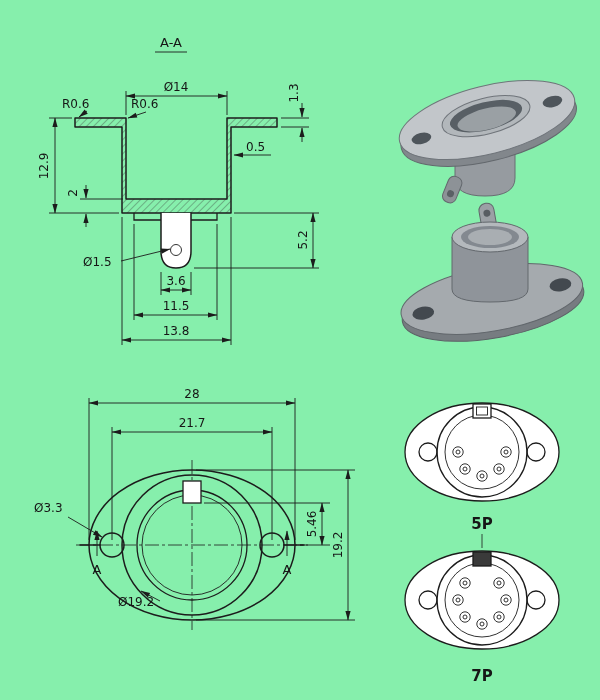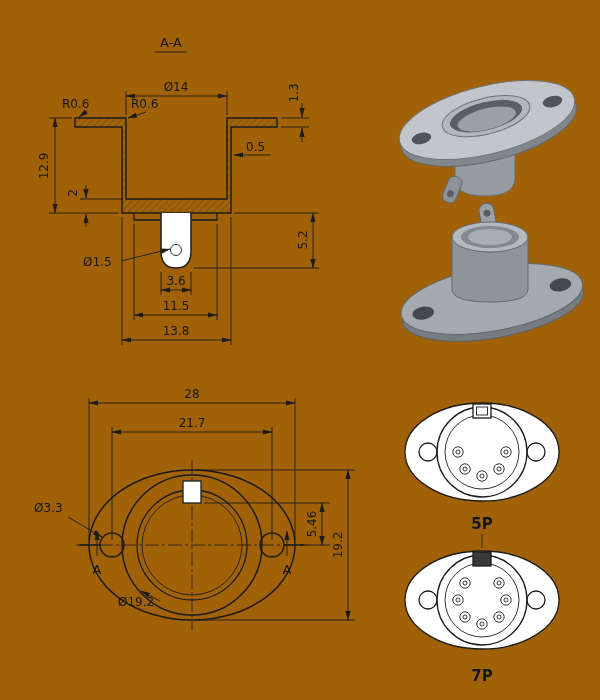--- a/index.html
+++ b/index.html
@@ -1,16 +1,16 @@
 <!DOCTYPE html>
 <html><head>
 <meta charset="utf-8">
 <style>
   html,body{margin:0;padding:0;background:#ffffff;}
-  .sheet{width:600px;height:700px;background:#a16207;position:relative;overflow:hidden;}
+  .sheet{width:600px;height:700px;background:#86efac;position:relative;overflow:hidden;}
   svg{display:block;}
   text{font-family:"DejaVu Sans",sans-serif;font-size:12px;fill:#161616;}
   .lbl{font-size:13px;}
   .big{font-size:15px;font-weight:600;}
   .s15{stroke:#1c1c1c;stroke-width:1.5;stroke-linejoin:round;stroke-linecap:round;}
   .s13{stroke:#1c1c1c;stroke-width:1.3;}
   .s09{stroke:#1c1c1c;stroke-width:0.9;}
   .cl{stroke:#1c1c1c;stroke-width:0.8;stroke-dasharray:14 3 3 3;fill:none;}
 </style>
 </head>

